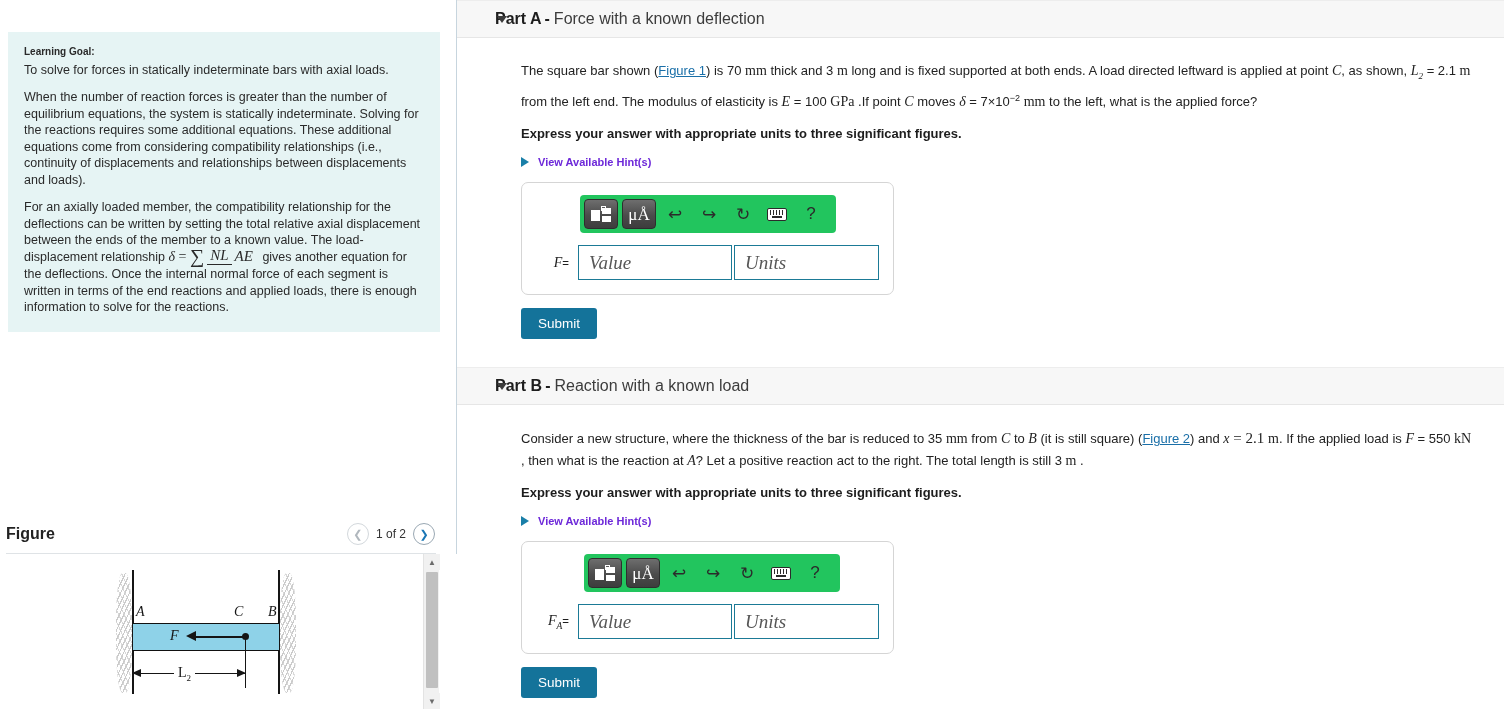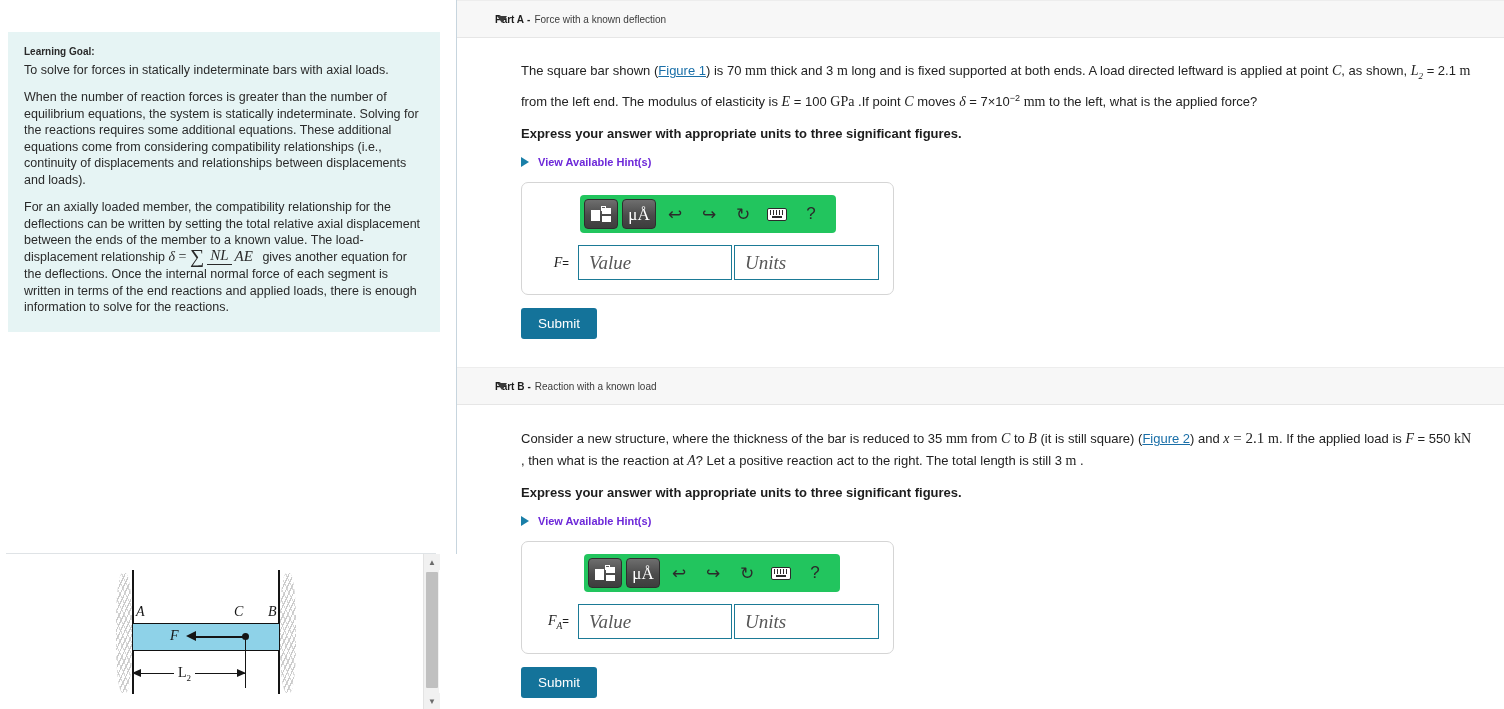--- a/index.html
+++ b/index.html
@@ -145,21 +145,21 @@
     background: #c0c0c0; border-radius: 1px;
   }
 
   
   .right-panel { flex: 1 1 auto; height: 709px; position: relative; background: #fff; }
 
   .part { position: relative; }
   .part-header {
     background: #f7f7f7; border-bottom: 1px solid #e6e6e6; border-top: 1px solid #ededed;
     height: 38px; display: flex; align-items: center;
-    padding-left: 38px; font-size: 10px; color: #333; text-align: right;
+    padding-left: 38px; font-size: 16px; color: #333; text-align: right;
   }
   .caret {
     position: absolute; left: 40px; width: 0; height: 0;
     border-left: 5.5px solid transparent; border-right: 5.5px solid transparent;
     border-top: 7px solid #3b3b3b;
   }
   .part-label { font-weight: bold; color: #1d1d1d; margin-right: 3px; }
   .part-dash { font-weight: bold; color: #1d1d1d; margin-right: 4px; }
   .part-sub { color: #3c3c3c; }
 
@@ -262,20 +262,32 @@
         <span class="mathit">δ</span>
         <span class="mathup">=</span>
         <span class="bigsum">∑</span><span class="frac">
             <span class="num">NL</span>
             <span class="den">AE</span>
           </span>
         <span>gives another equation for the deflections. Once the internal normal force of each segment is written in terms of the end reactions and applied loads, there is enough information to solve for the reactions.</span>
       </div>
     </div>
 
+    <div class="figure-header">
+      <span class="figure-title">Figure</span>
+      <div class="figure-nav">
+        <div class="nav-circle disabled">
+          <span>❮</span>
+        </div>
+        <span class="figure-count">1 of 2</span>
+        <div class="nav-circle enabled">
+          <span>❯</span>
+        </div>
+      </div>
+    </div>
 
     <div class="figure-divider"></div>
 
     <div class="figure-viewport">
       <div class="figure-canvas">
         <div class="diagram">
           <div class="hatch hatch-left"></div>
           <div class="hatch hatch-right"></div>
           <div class="wall wall-left"></div>
           <div class="wall wall-right"></div>

